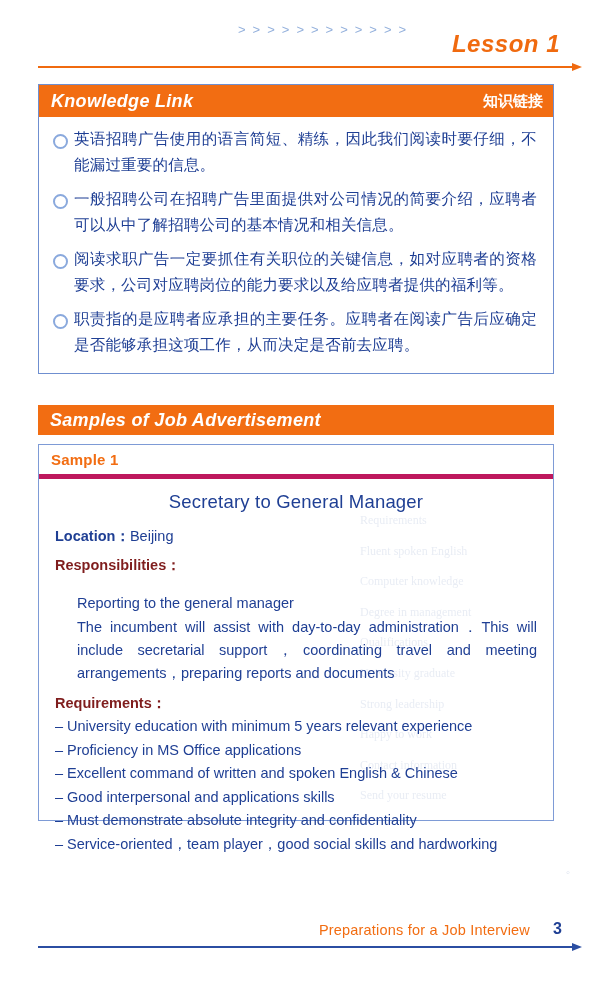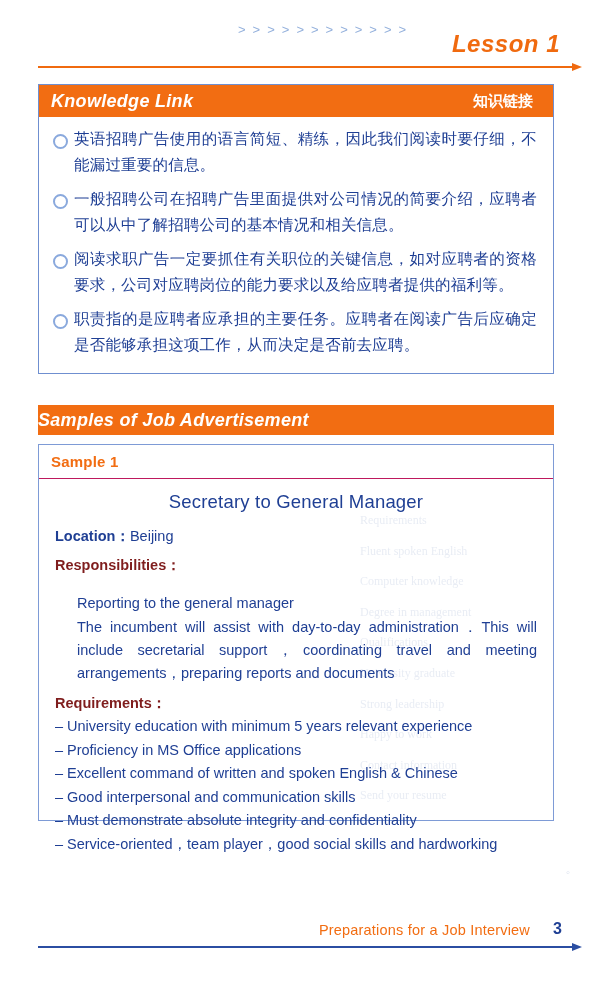--- a/index.html
+++ b/index.html
@@ -80,21 +80,21 @@
     border: 1px solid #6f8fd0;
     box-sizing: border-box;
     background: #ffffff;
   }
   .klink-header {
     background: #f26d12;
     height: 32px;
     display: flex;
     align-items: center;
     justify-content: space-between;
-    padding: 0 20px 0 12px;
+    padding: 0 10px 0 12px;
     box-sizing: border-box;
   }
   .klink-header .en {
     color: #ffffff;
     font-size: 18px;
     font-weight: bold;
     font-style: italic;
     letter-spacing: 0.3px;
   }
   .klink-header .cn {
@@ -134,21 +134,21 @@
   
   .samples-bar {
     position: absolute;
     left: 38px;
     top: 405px;
     width: 516px;
     height: 30px;
     background: #f26d12;
     display: flex;
     align-items: center;
-    padding-left: 0;
+    padding-left: 12px;
     box-sizing: border-box;
   }
   .samples-bar .label {
     color: #ffffff;
     font-size: 18px;
     font-weight: bold;
     font-style: italic;
     letter-spacing: 0.3px;
   }
 
@@ -157,21 +157,21 @@
     position: absolute;
     left: 38px;
     top: 444px;
     width: 516px;
     height: 377px;
     border: 1px solid #7e9bd6;
     box-sizing: border-box;
   }
   .sample-label-row {
     height: 34px;
-    border-bottom: 1px solid #be185d;
+    border-bottom: 5px solid #be185d;
     display: flex;
     align-items: center;
     padding-left: 12px;
     box-sizing: border-box;
   }
   .sample-label {
     color: #f26d12;
     font-size: 15px;
     font-weight: bold;
     letter-spacing: 0.2px;
@@ -373,21 +373,21 @@
 
       <div class="sec-head">Responsibilities：</div>
       <div class="para">Reporting to the general manager</div>
       <div class="para">The incumbent will assist with day-to-day administration．This will include secretarial support，coordinating travel and meeting arrangements，preparing reports and documents</div>
 
       <div class="sec-head">Requirements：</div>
       <ul class="req-list">
         <li>University education with minimum 5 years relevant experience</li>
         <li>Proficiency in MS Office applications</li>
         <li>Excellent command of written and spoken English &amp; Chinese</li>
-        <li>Good interpersonal and communication skills</li>
+        <li>Good interpersonal and applications skills</li>
         <li>Must demonstrate absolute integrity and confidentiality</li>
         <li>Service-oriented，team player，good social skills and hardworking</li>
       </ul>
     </div>
   </div>
 
   <div class="footer-text">Preparations for a Job Interview</div>
   <div class="page-number">3</div>
   <div class="footer-rule"></div>
 

